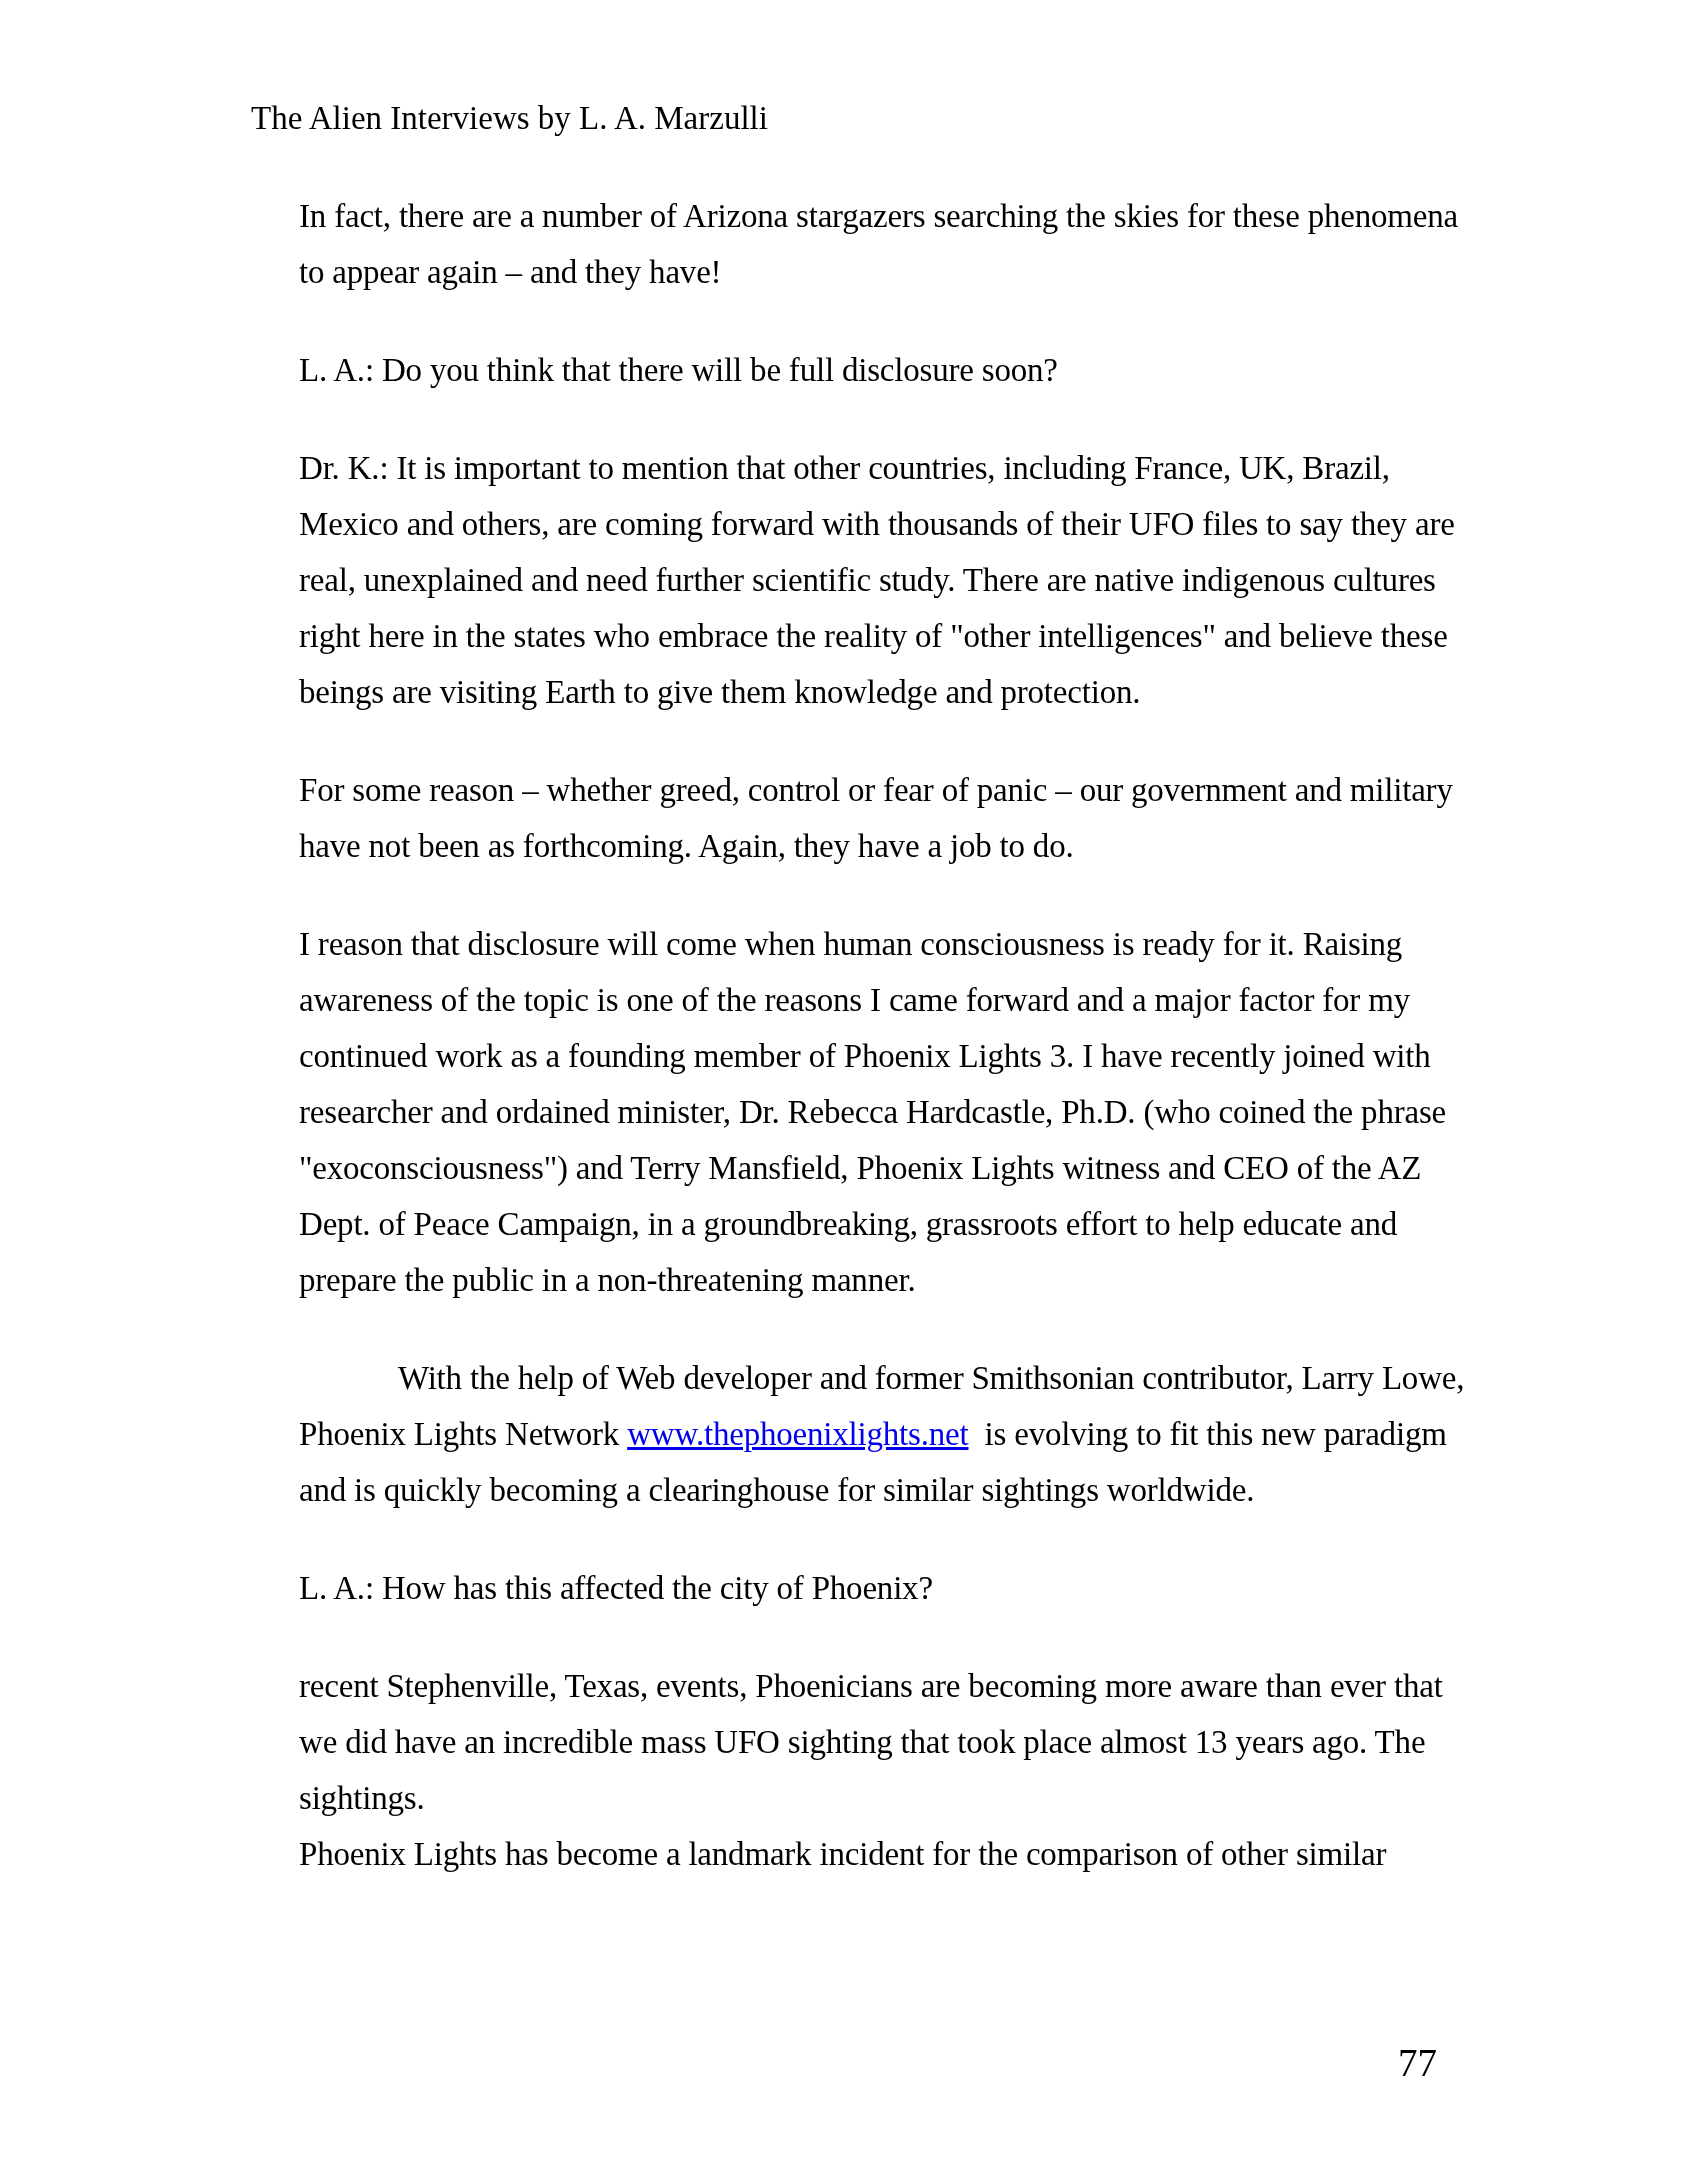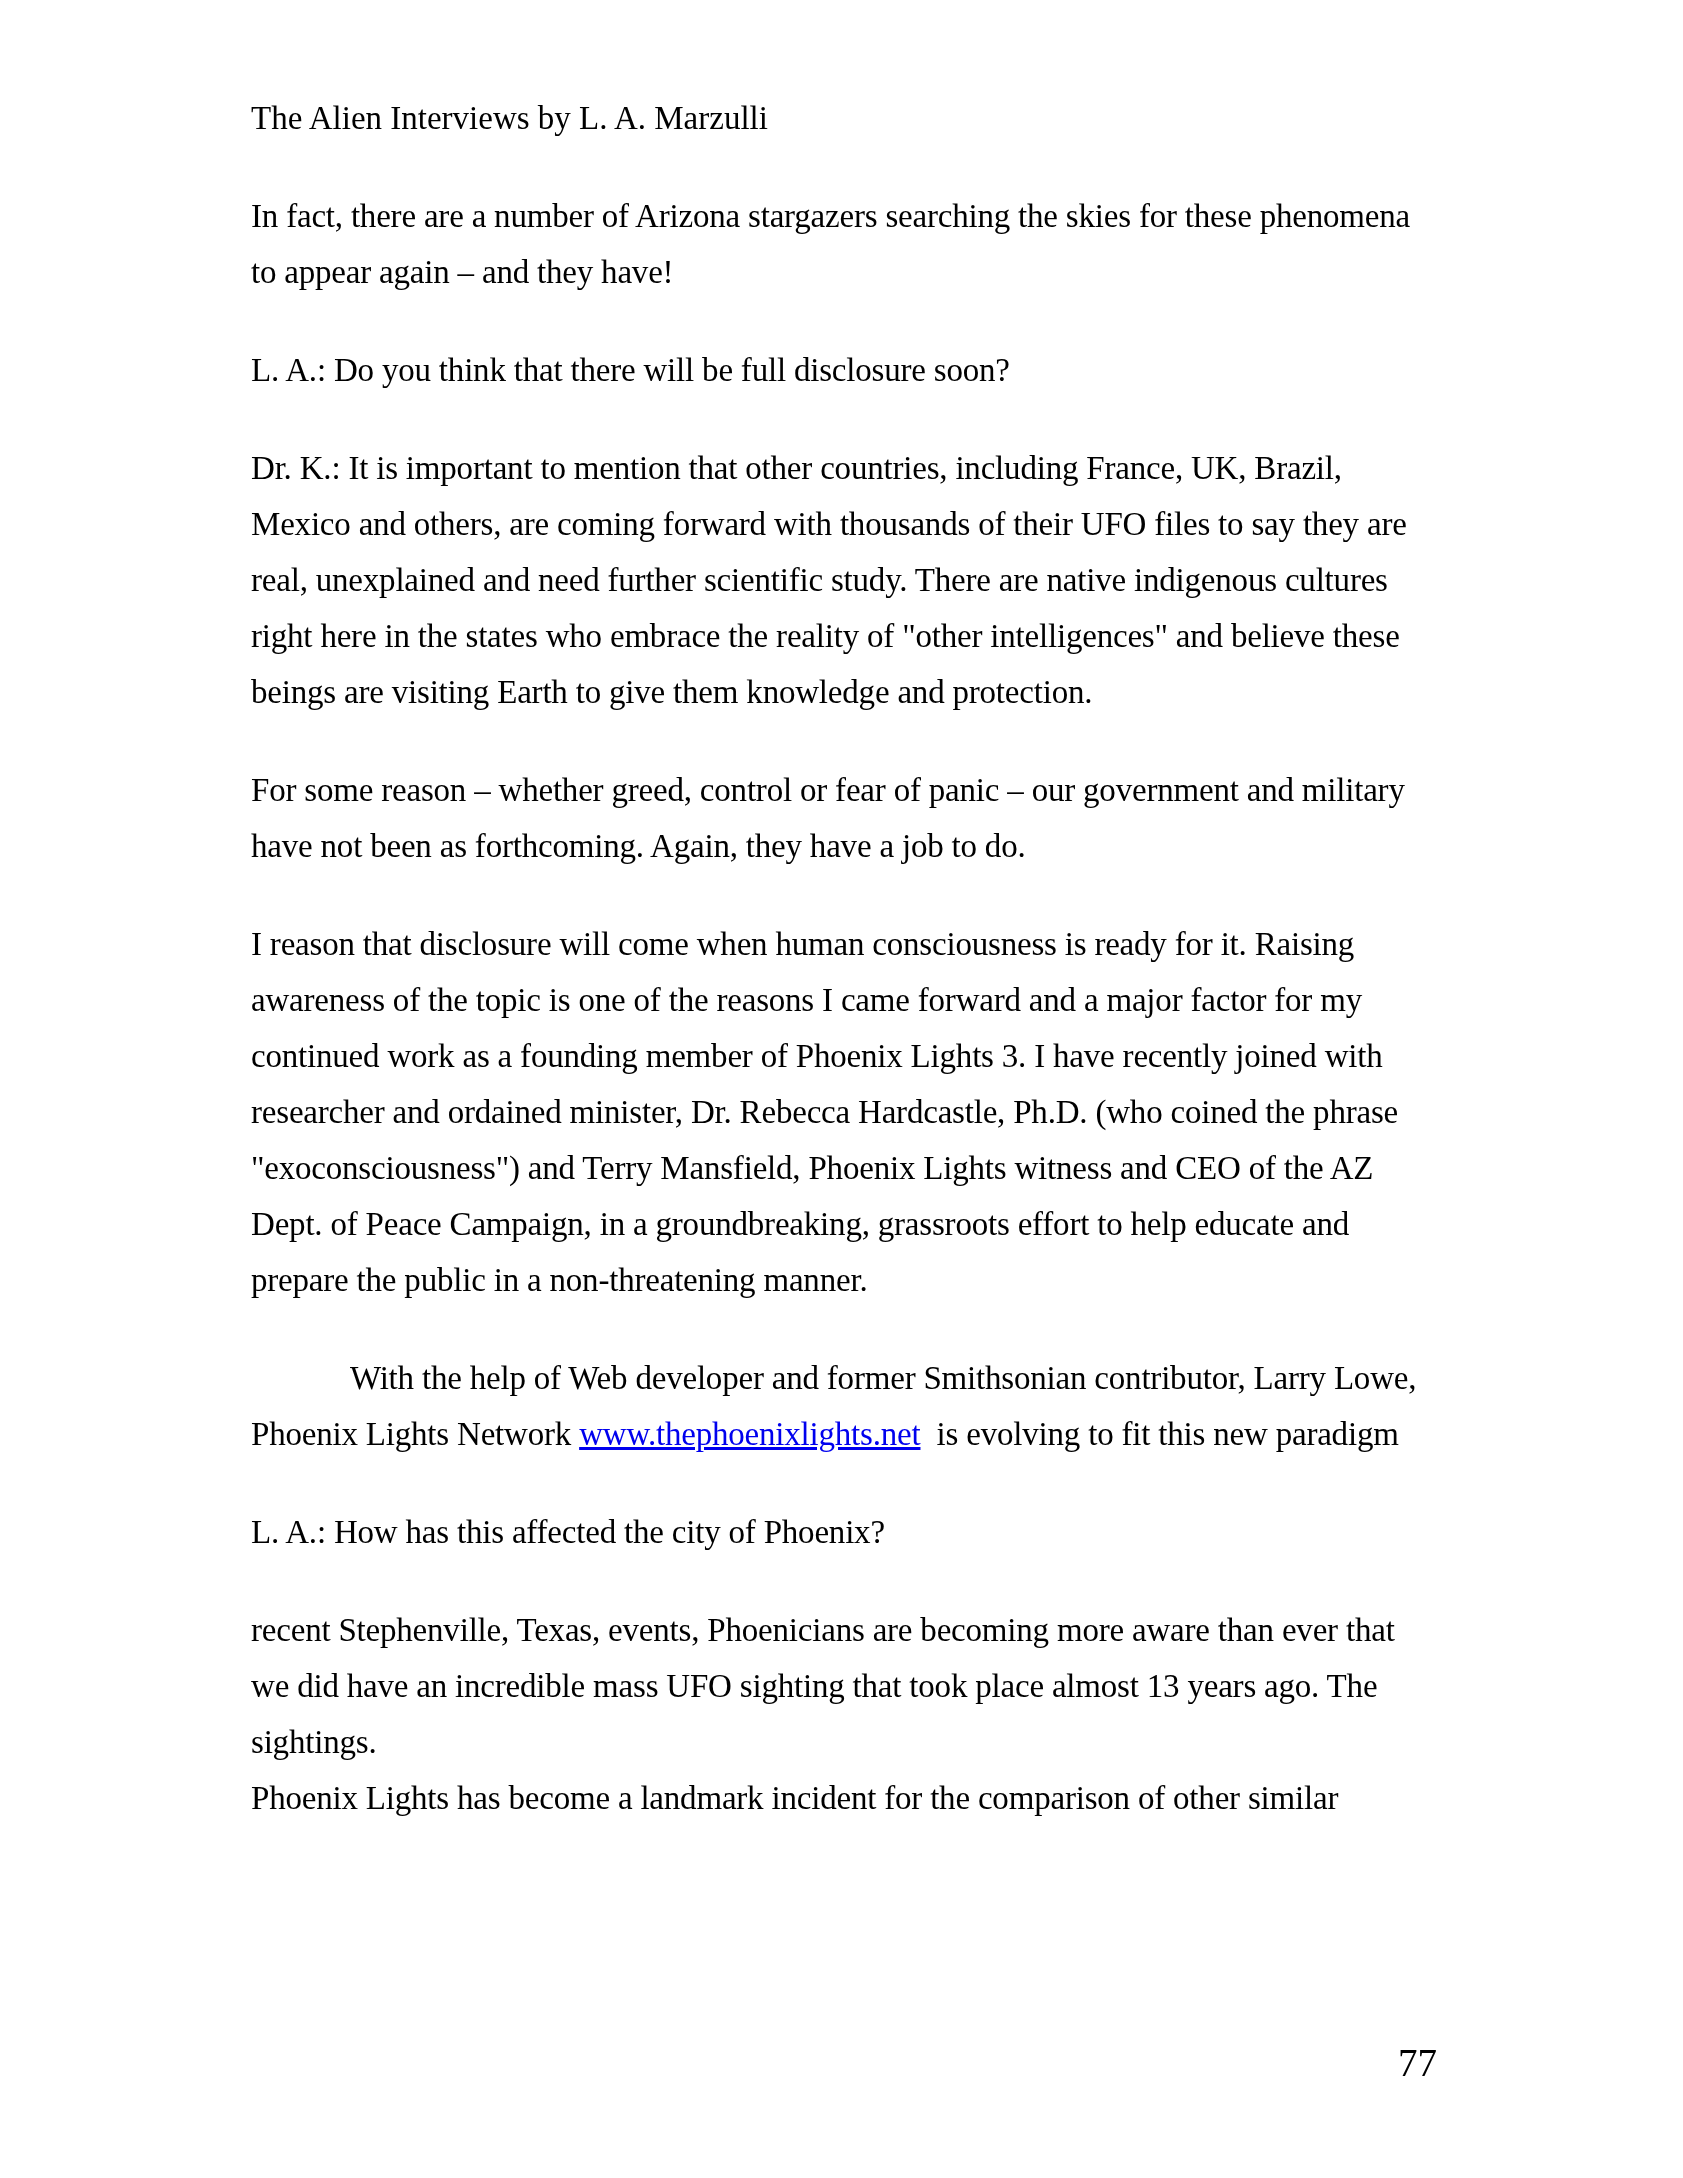--- a/index.html
+++ b/index.html
@@ -34,20 +34,21 @@
     white-space: pre;
   }
   .paragraph {
     margin: 0 0 42px 0;
   }
   .line {
     font-size: 33px;
     line-height: 56px;
     white-space: pre;
     letter-spacing: -0.2px;
+    margin-left: 48px;
   }
   .line.indent {
     padding-left: 99px;
   }
   .hyperlink {
     color: var(--link-color, #0000EE);
     text-decoration: underline;
     cursor: pointer;
   }
   .page-number {
@@ -88,20 +89,21 @@
           <div class="line"><span>awareness of the topic is one of the reasons I came forward and a major factor for my</span></div>
           <div class="line"><span>continued work as a founding member of Phoenix Lights 3. I have recently joined with</span></div>
           <div class="line"><span>researcher and ordained minister, Dr. Rebecca Hardcastle, Ph.D. (who coined the phrase</span></div>
           <div class="line"><span>"exoconsciousness") and Terry Mansfield, Phoenix Lights witness and CEO of the AZ</span></div>
           <div class="line"><span>Dept. of Peace Campaign, in a groundbreaking, grassroots effort to help educate and</span></div>
           <div class="line"><span>prepare the public in a non-threatening manner.</span></div>
         </div>
         <div class="paragraph">
           <div class="line indent"><span>With the help of Web developer and former Smithsonian contributor, Larry Lowe,</span></div>
           <div class="line"><span>Phoenix Lights Network </span><a class="hyperlink" href="#">www.thephoenixlights.net</a><span>  is evolving to fit this new paradigm</span></div>
+          <div class="line"><span>and is quickly becoming a clearinghouse for similar sightings worldwide.</span></div>
         </div>
         <div class="paragraph">
           <div class="line"><span>L. A.: How has this affected the city of Phoenix?</span></div>
         </div>
         <div class="paragraph">
           <div class="line"><span>recent Stephenville, Texas, events, Phoenicians are becoming more aware than ever that</span></div>
           <div class="line"><span>we did have an incredible mass UFO sighting that took place almost 13 years ago. The</span></div>
           <div class="line"><span>sightings.</span></div>
           <div class="line"><span>Phoenix Lights has become a landmark incident for the comparison of other similar</span></div>
         </div>

